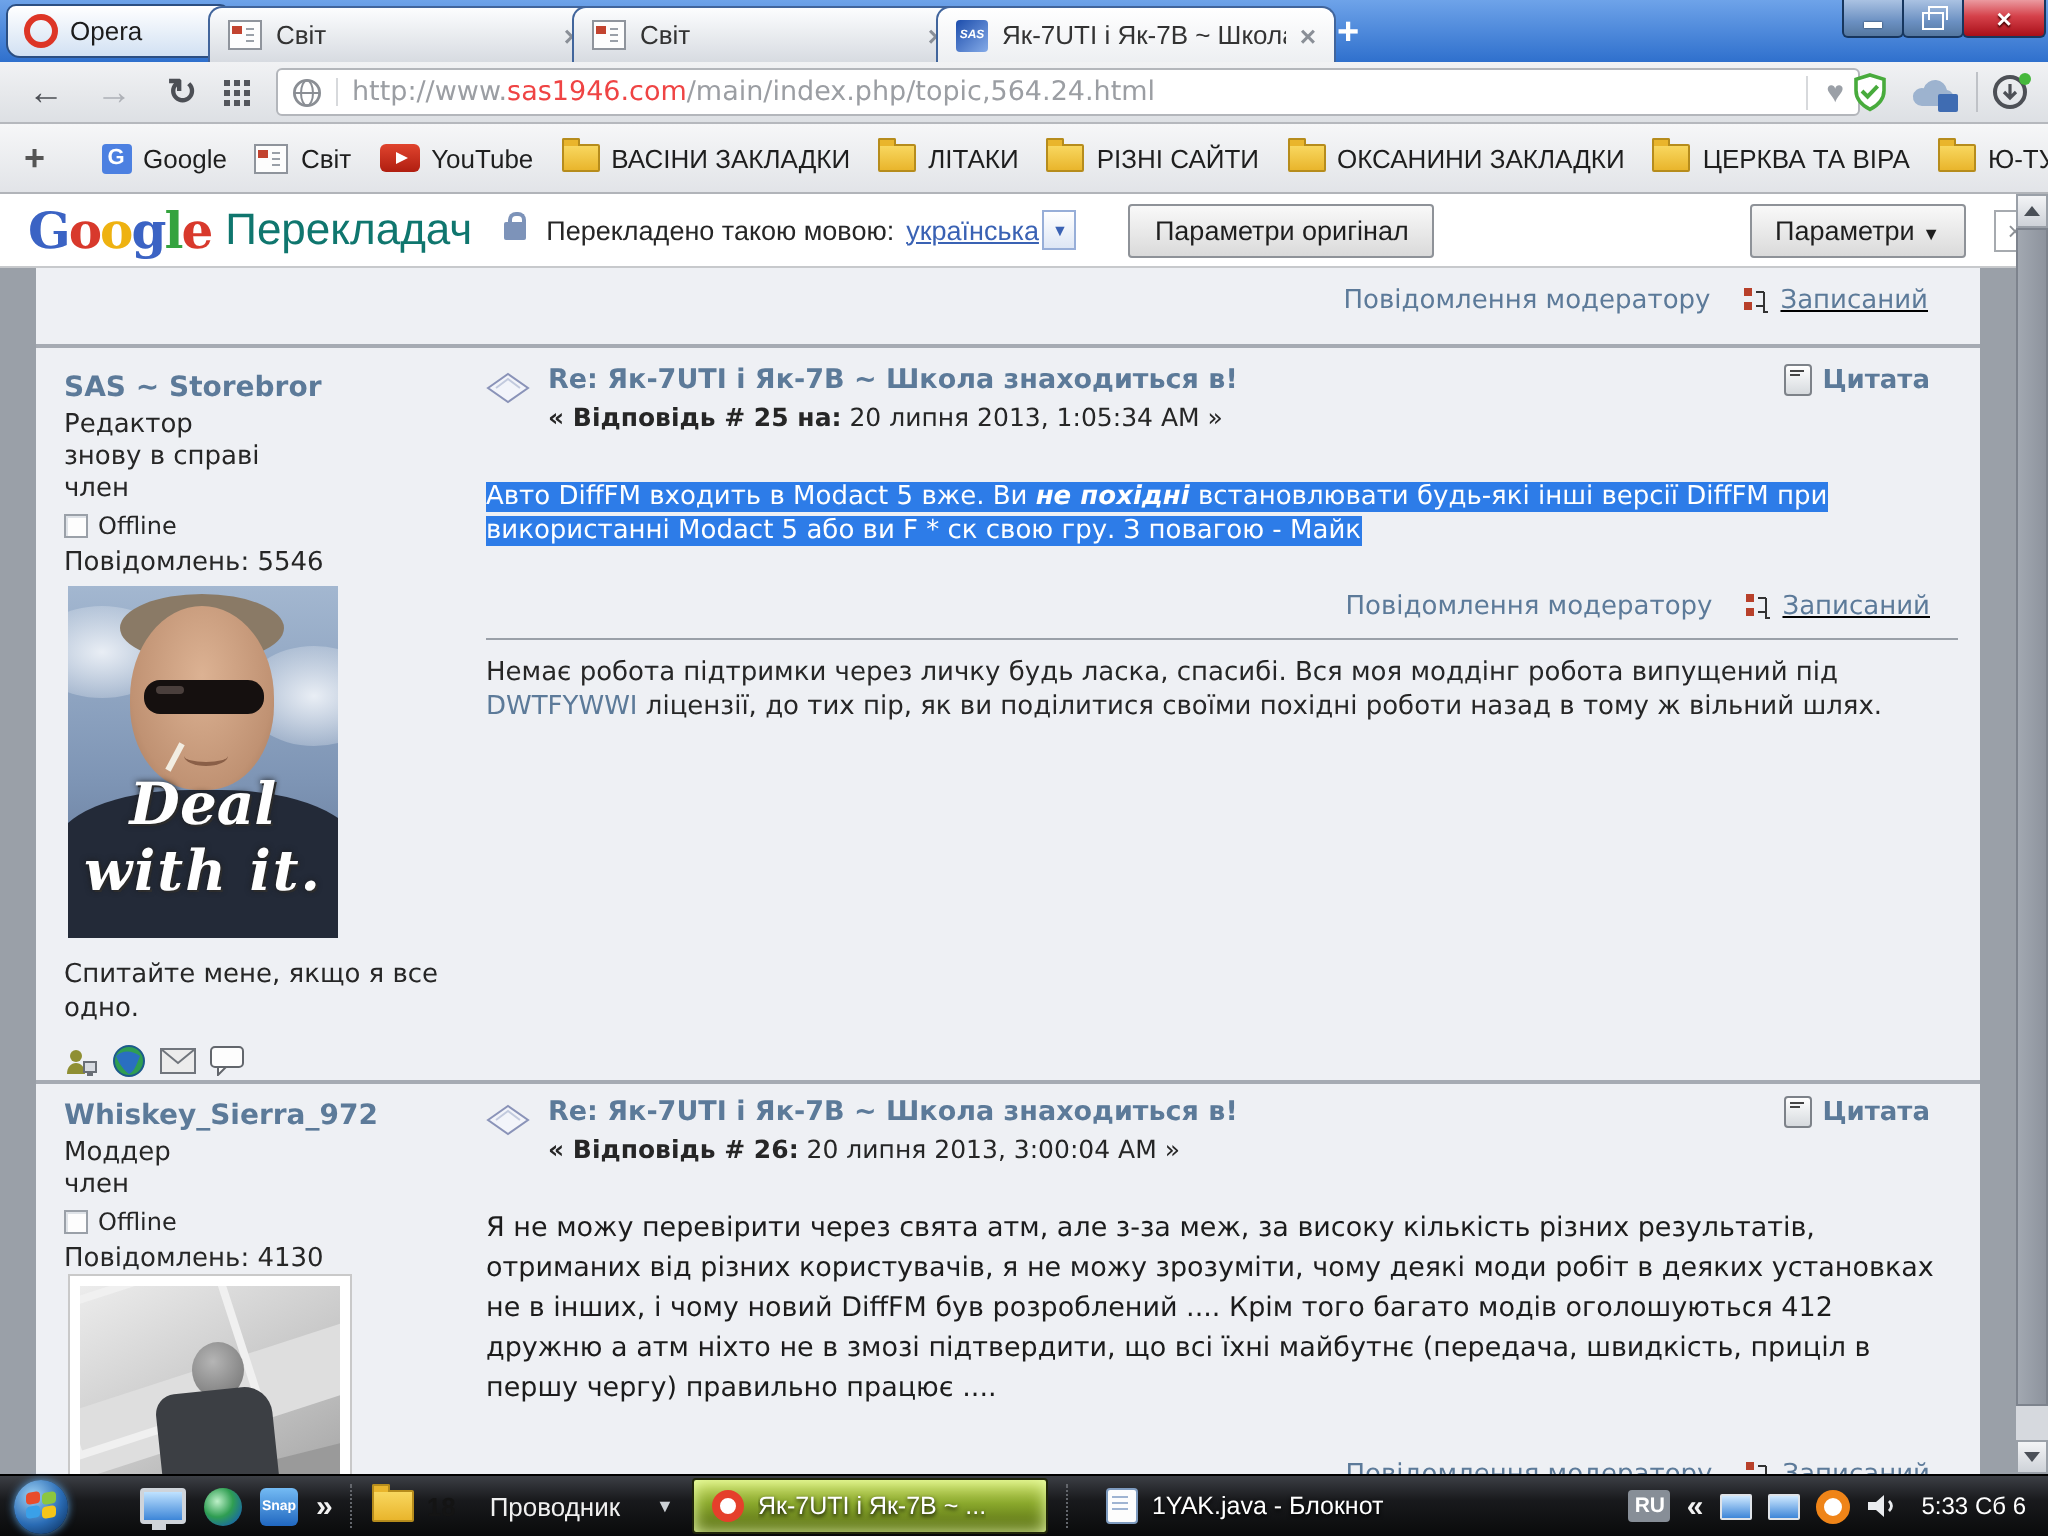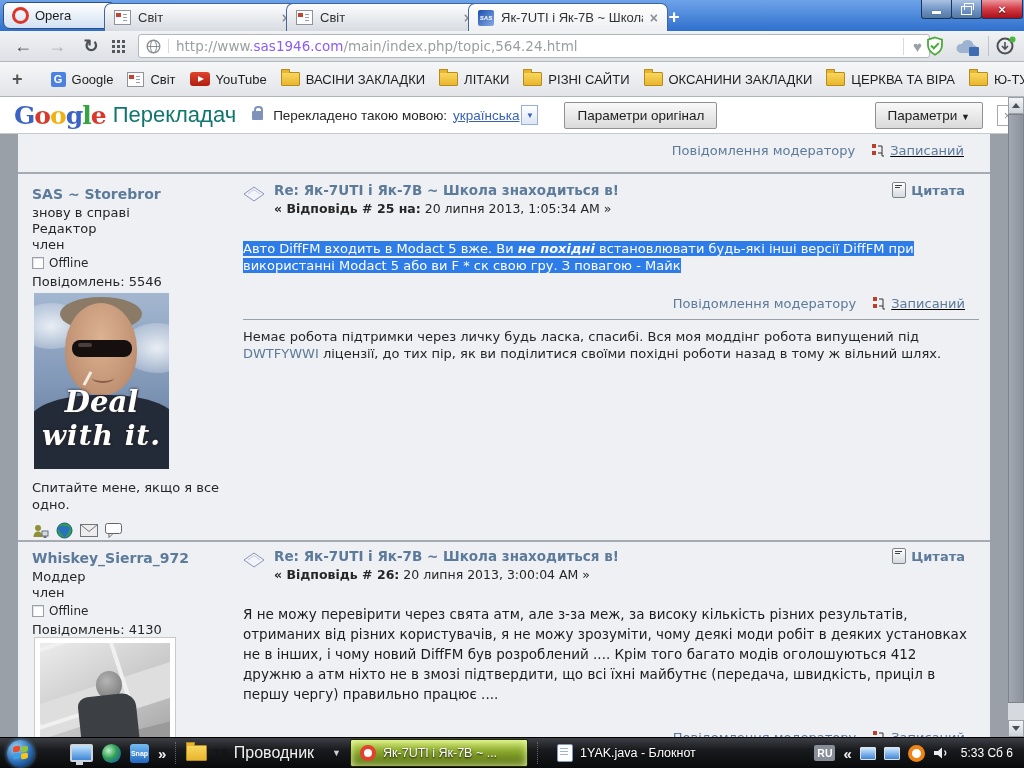--- a/index.html
+++ b/index.html
@@ -43,21 +43,21 @@
           border-bottom:1px solid #b5b8bd;}
   .nav-ico{font-size:18px;font-weight:bold;color:#4c4f55;line-height:30px;text-align:center;}
   .nav-ico.dis{color:#aeb1b7;}
   .grid-ic{left:112px;top:9px;width:3px;height:3px;background:#54575d;
            box-shadow:5px 0 #54575d,10px 0 #54575d,0 5px #54575d,5px 5px #54575d,10px 5px #54575d,
                       0 10px #54575d,5px 10px #54575d,10px 10px #54575d;}
   .urlfield{left:138px;top:3px;width:776px;height:22px;background:#fff;border:1px solid #b3b6bb;
             border-radius:3px;display:flex;align-items:center;gap:7px;padding:0 7px;}
   .url-sep{width:1px;height:14px;background:#d7d9dc;}
   .url-text{font-family:"DejaVu Sans",sans-serif;font-size:13.5px;color:#9b9ea3;white-space:nowrap;}
-  .url-domain{color:#8b5cf6;}
+  .url-domain{color:#ef4444;}
   .heart{margin-left:auto;padding-left:9px;border-left:1px solid #d7d9dc;color:#9ba0a7;font-size:15px;}
 
   
   #bookmarks{left:0;top:62px;width:1024px;height:34px;background:linear-gradient(#f6f7f8,#e2e4e8);
              border-bottom:1px solid #b1b4b9;display:flex;align-items:center;gap:14px;padding:0 12px;}
   .bm{display:flex;align-items:center;gap:6px;font-size:13px;color:#1e1e1e;white-space:nowrap;}
   .bm-plus{font-size:18px;color:#555;font-weight:bold;}
   .bm-sep{width:1px;height:18px;background:#c2c5c9;}
   .folder{width:17px;height:12px;background:linear-gradient(#f8d75f,#e9b52c);border:1px solid #b5essentially;
           border:1px solid #b68c1c;border-radius:1px;position:relative;flex:none;}
@@ -185,21 +185,21 @@
   .ql-mon::after{content:"";position:absolute;left:4px;bottom:-5px;width:7px;height:3px;background:#cfd4da;}
   .ql-globe{width:19px;height:19px;border-radius:50%;flex:none;
             background:radial-gradient(circle at 35% 35%,#bdf0c8,#2f9e52 45%,#1762ae 85%);}
   .ql-snap{width:19px;height:19px;border-radius:3px;background:linear-gradient(#74bbf4,#2067c0);
            color:#fff;font-size:7px;font-weight:bold;display:flex;align-items:center;justify-content:center;flex:none;}
   .chev{color:#f2f2f2;font-size:15px;font-weight:bold;}
   .tb-dot{width:1px;height:22px;border-left:1px dotted #63666c;}
   .expl{display:flex;align-items:center;gap:6px;text-align:right;}
   .folder.big{width:19px;height:14px;}
   .expl-n{font-size:13px;font-weight:bold;color:#141414;}
-  .expl-t{font-size:16px;color:#f0f0f0;}
+  .expl-t{font-size:13px;color:#f0f0f0;margin-left:11px;}
   .expl-c{color:#cdd1d6;font-size:9px;margin-left:12px;}
   .task{height:26px;display:flex;align-items:center;gap:7px;padding:0 9px;border-radius:2px;}
   .task.active{width:158px;border:1px solid #20260a;
         background:linear-gradient(#cfe46f,#8aa82c 45%,#50660f);box-shadow:inset 0 0 8px #ecffa8;}
   .task-l{font-size:12.5px;color:#fff;white-space:nowrap;overflow:hidden;text-shadow:0 1px 2px #000;}
   .o-mini{width:8px;height:8px;border:4px solid #e5402b;border-radius:50%;background:#fff;flex:none;}
   .np{width:14px;height:16px;background:#fdfdfd;border:1px solid #7f9cc0;border-radius:2px;position:relative;flex:none;}
   .np::before{content:"";position:absolute;left:2px;top:3px;width:8px;height:9px;
               background:repeating-linear-gradient(#9fb4d2 0 1px,transparent 1px 3px);}
   .tray{margin-left:auto;display:flex;align-items:center;gap:8px;}
@@ -348,22 +348,22 @@
               </svg>
             <span class="lnk">Записаний</span>
           </span>
         </div>
       </div>
       <div class="sep-post"></div>
 
       <div class="post" id="post1">
         <div class="ucol">
           <div class="uname">SAS ~ Storebror</div>
+          <div class="uline">Редактор</div>
           <div class="uline">знову в справі</div>
-          <div class="uline">Редактор</div>
           <div class="uline">член</div>
           <div class="uoff">
               <span class="cb"></span>
               <span class="uofft">Offline</span>
             </div>
           <div class="ucnt">Повідомлень: 5546</div>
           <div class="avatar1">
             <span class="av-cloud" style="left:-18px;top:10px;width:70px;height:46px;"></span>
             <span class="av-cloud" style="left:88px;top:30px;width:70px;height:50px;"></span>
             <span class="av-hair"></span>

